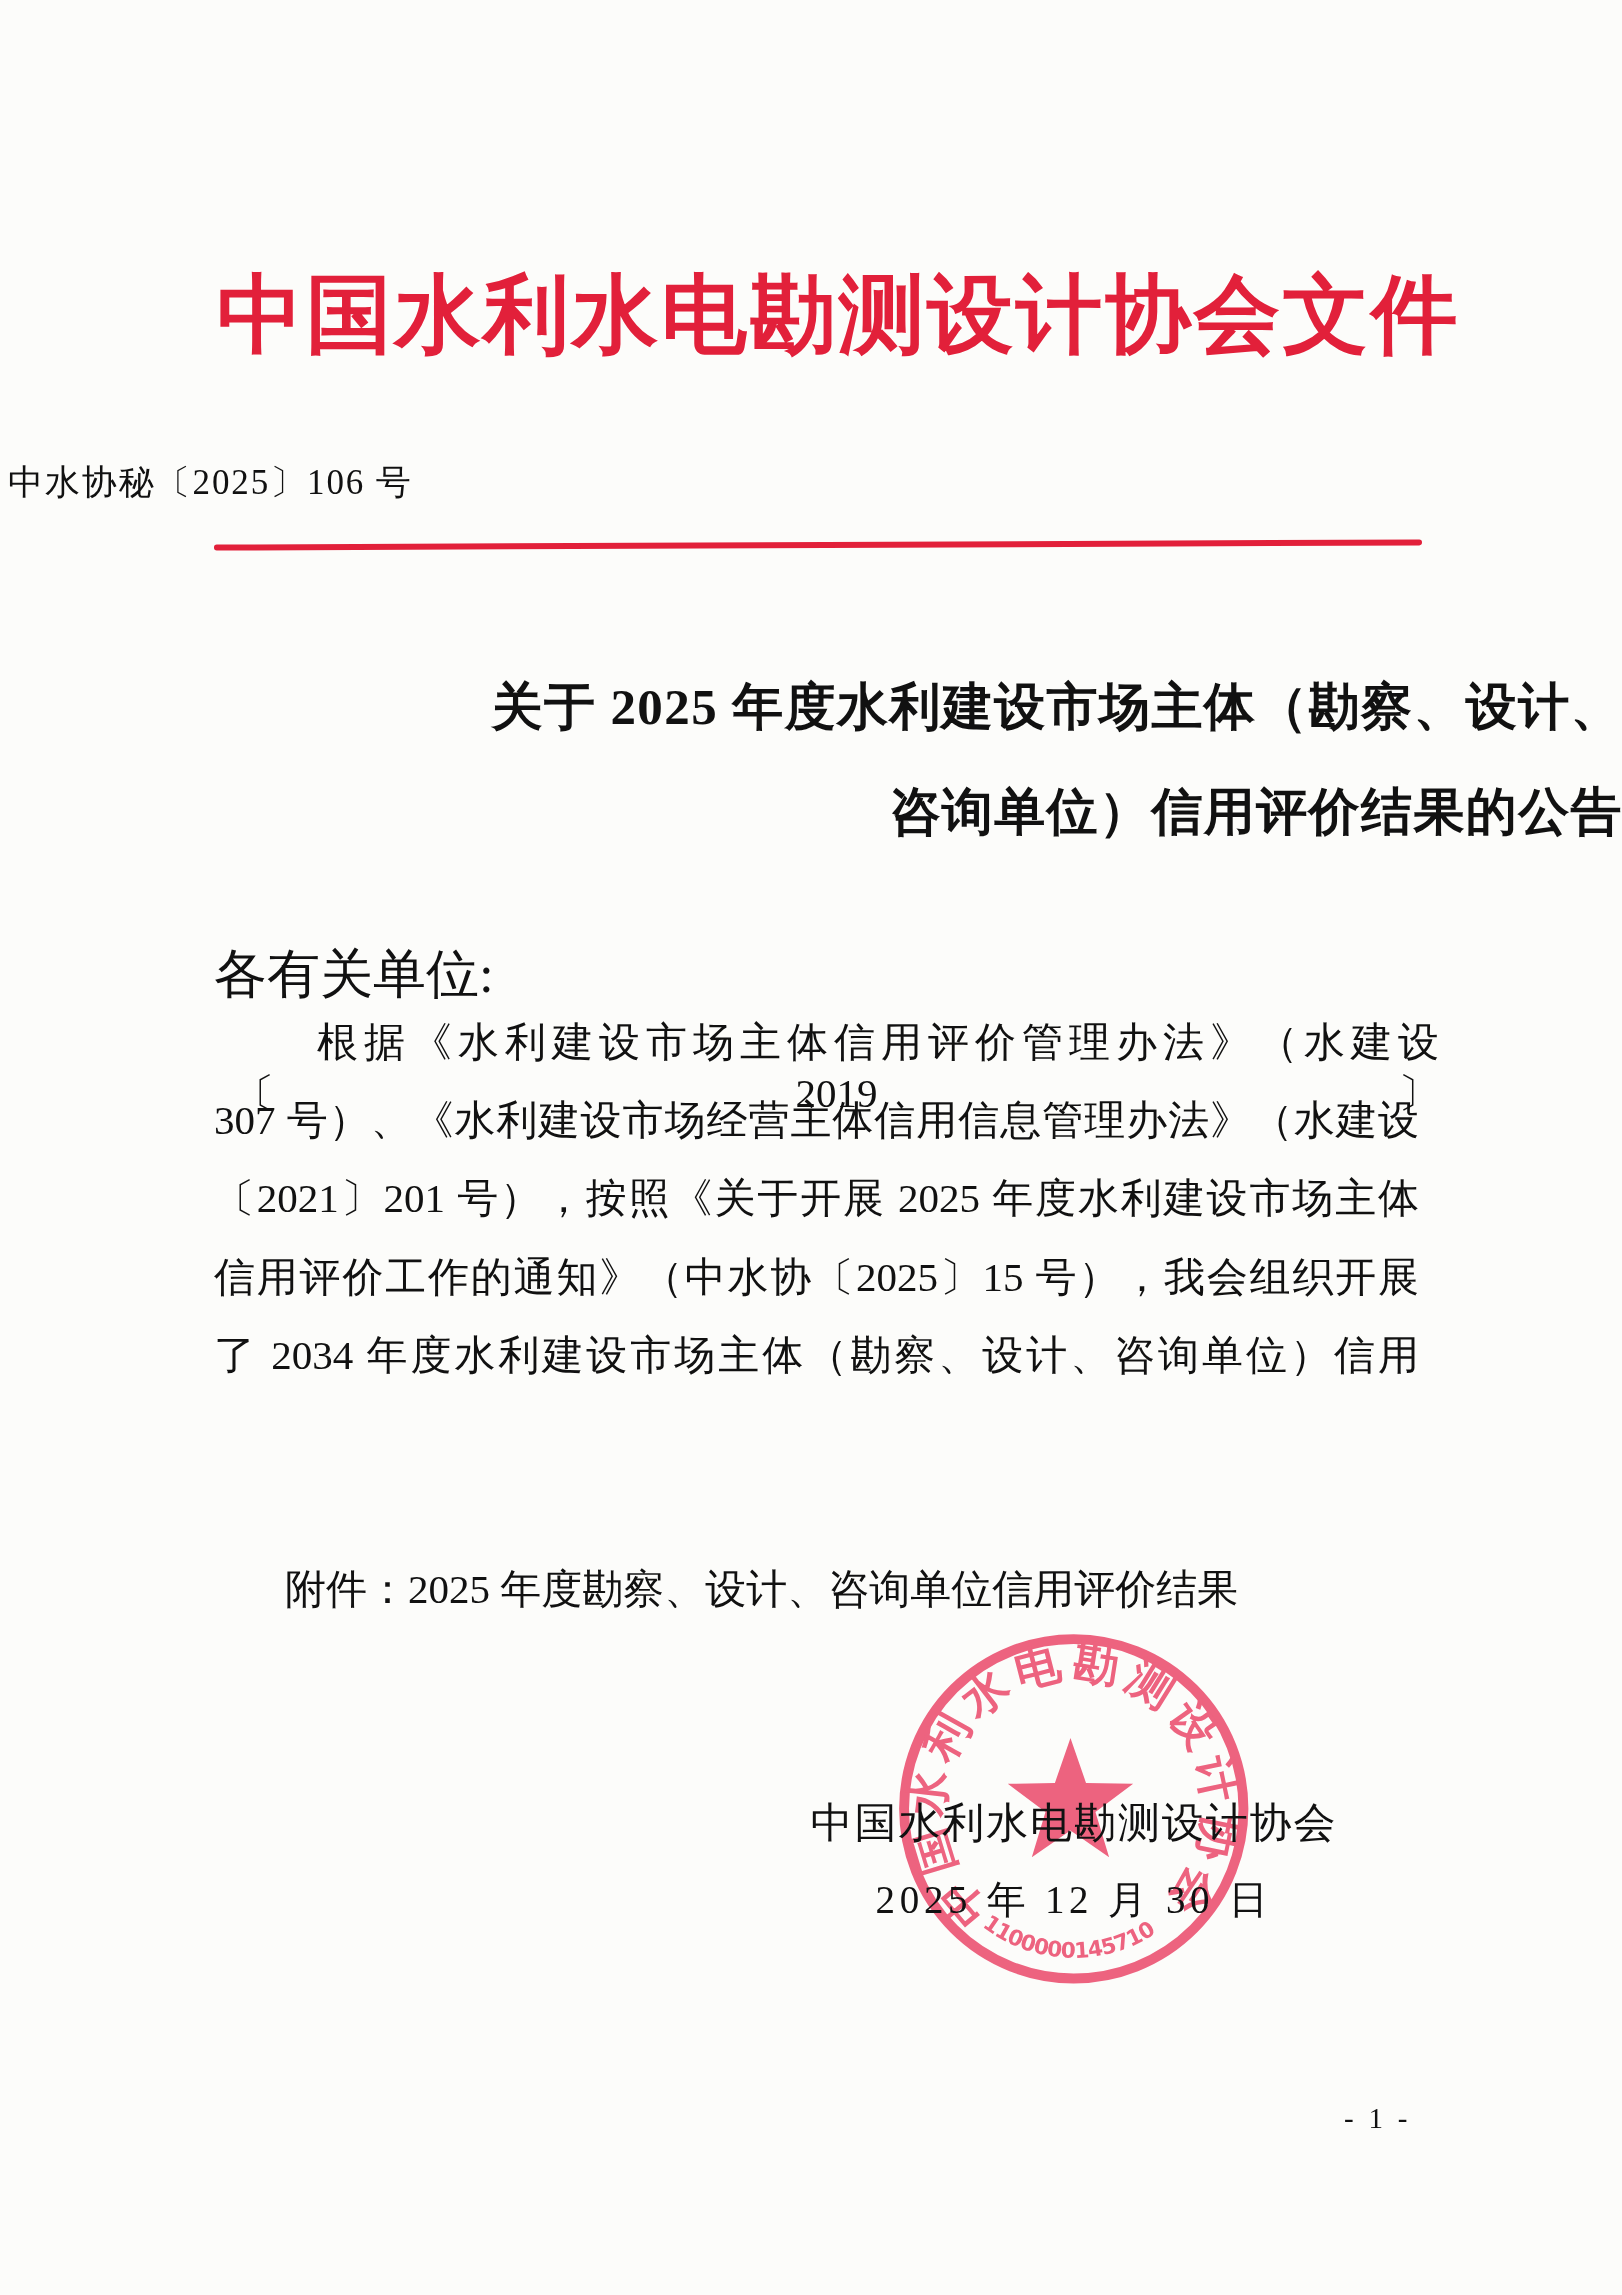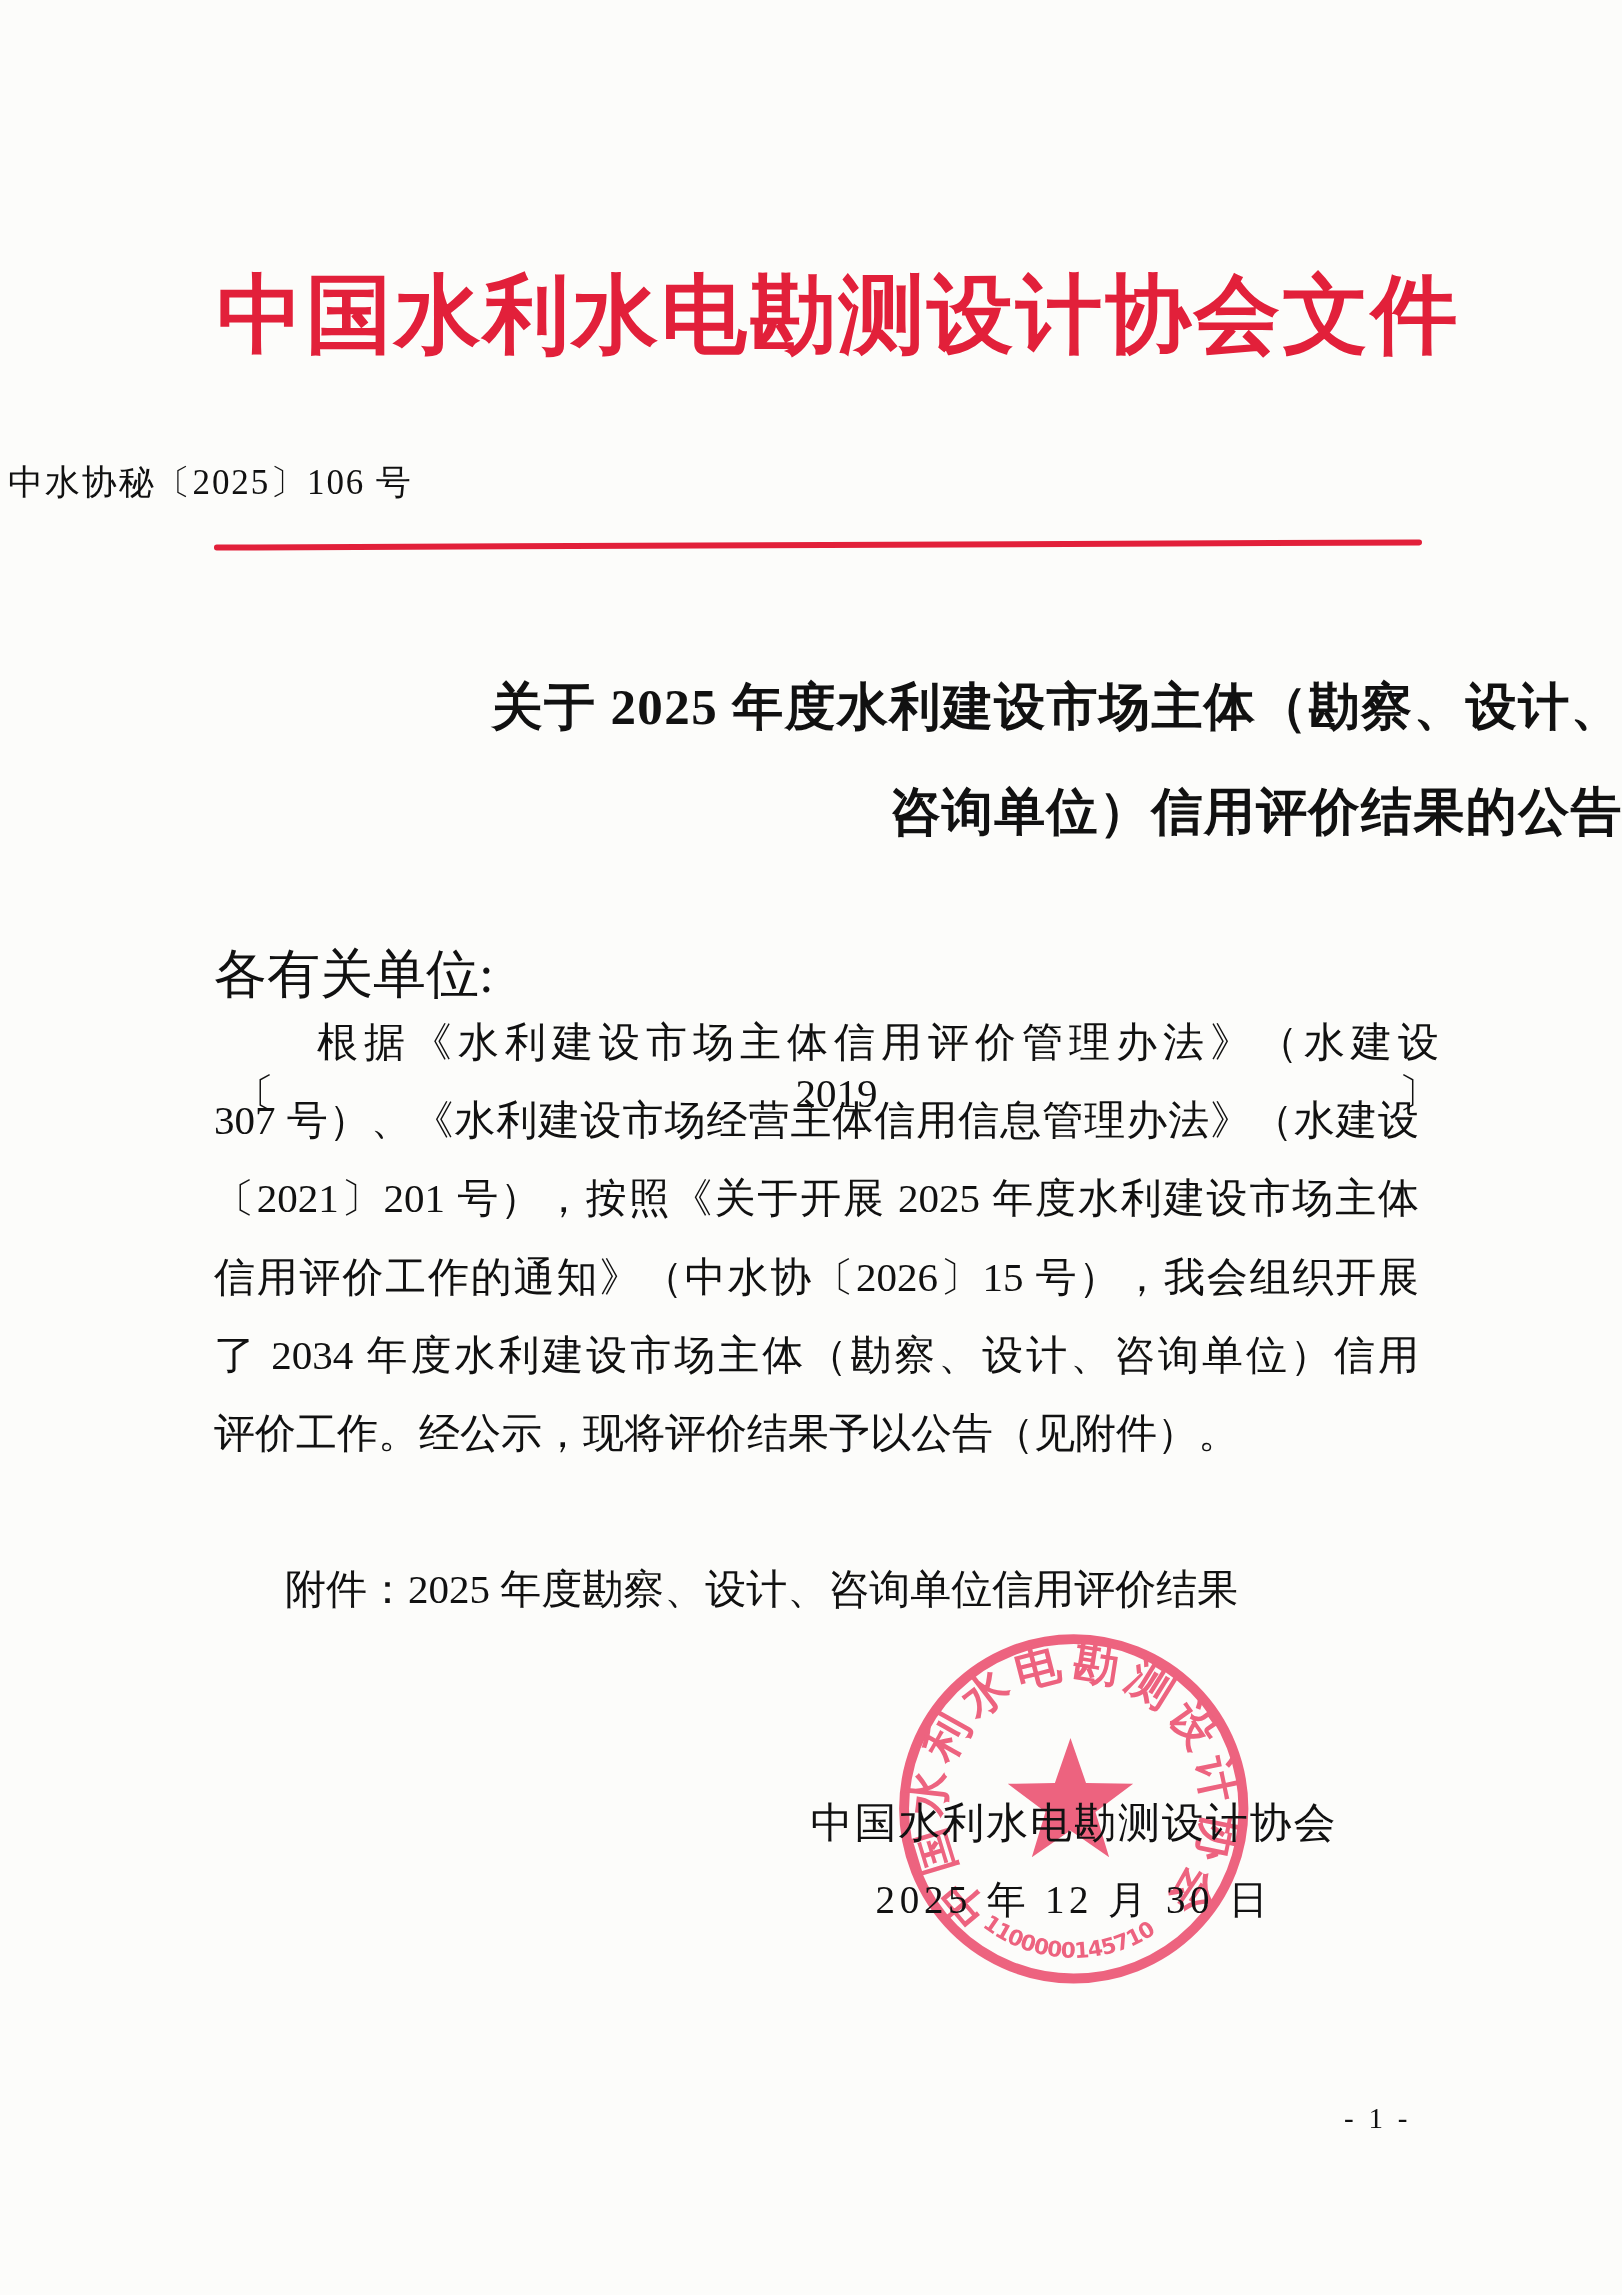--- a/index.html
+++ b/index.html
@@ -144,23 +144,22 @@
 
   <div class="doc-title line1">关于 2025 年度水利建设市场主体（勘察、设计、</div>
 
   <div class="doc-title line2">咨询单位）信用评价结果的公告</div>
 
   <div class="salutation">各有关单位:</div>
 
   <div class="body-line justify indent" style="top:1017px">根据《水利建设市场主体信用评价管理办法》（水建设〔2019〕</div>
   <div class="body-line justify" style="top:1095px">307 号）、《水利建设市场经营主体信用信息管理办法》（水建设</div>
   <div class="body-line justify" style="top:1173px">〔2021〕201 号），按照《关于开展 2025 年度水利建设市场主体</div>
-  <div class="body-line justify" style="top:1252px">信用评价工作的通知》（中水协〔2026〕15 号），我会组织开展</div>
+  <div class="body-line justify" style="top:1252px">信用评价工作的通知》（中水协〔2025〕15 号），我会组织开展</div>
   <div class="body-line justify" style="top:1330px">了 2034 年度水利建设市场主体（勘察、设计、咨询单位）信用</div>
-  <div class="body-line" style="top:1408px">评价工作。经公示，现将评价结果予以公告（见附件）。</div>
 
   <div class="attachment">附件：2025 年度勘察、设计、咨询单位信用评价结果</div>
 
   <svg class="seal" viewBox="0 0 785 785">
     <defs>
       <path id="ringPath" d="M 213 603 A 278 278 0 1 1 571 603" fill="none"></path>
       <path id="serialPath" d="M 197 639 A 316 316 0 0 0 587 639" fill="none"></path>
     </defs>
     <circle cx="392" cy="390" r="360" fill="none" stroke="var(--seal-red)" stroke-width="21"></circle>
     <polygon points="385,240 418,335 518,337 438,397 467,493 385,436 303,493 332,397 252,337 352,335" fill="var(--seal-red)"></polygon>

